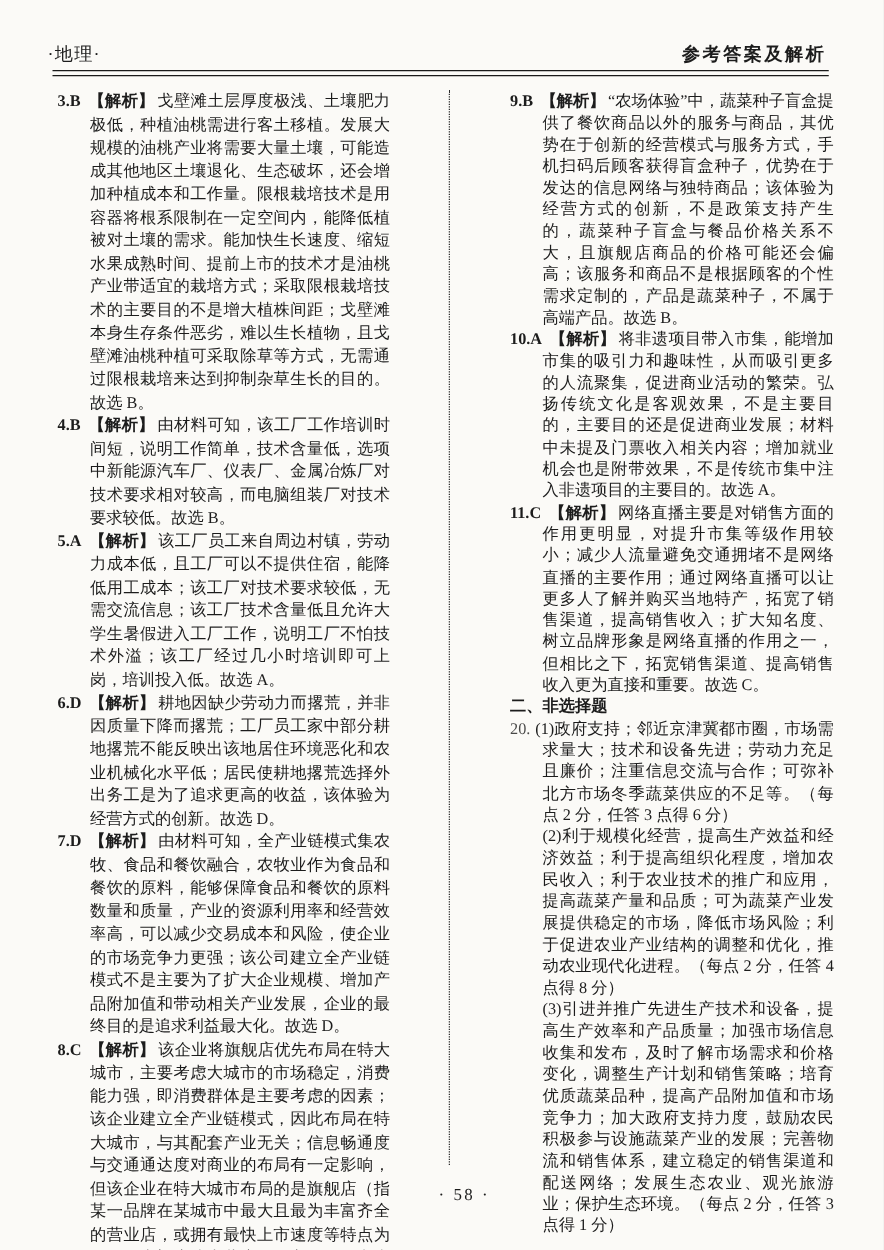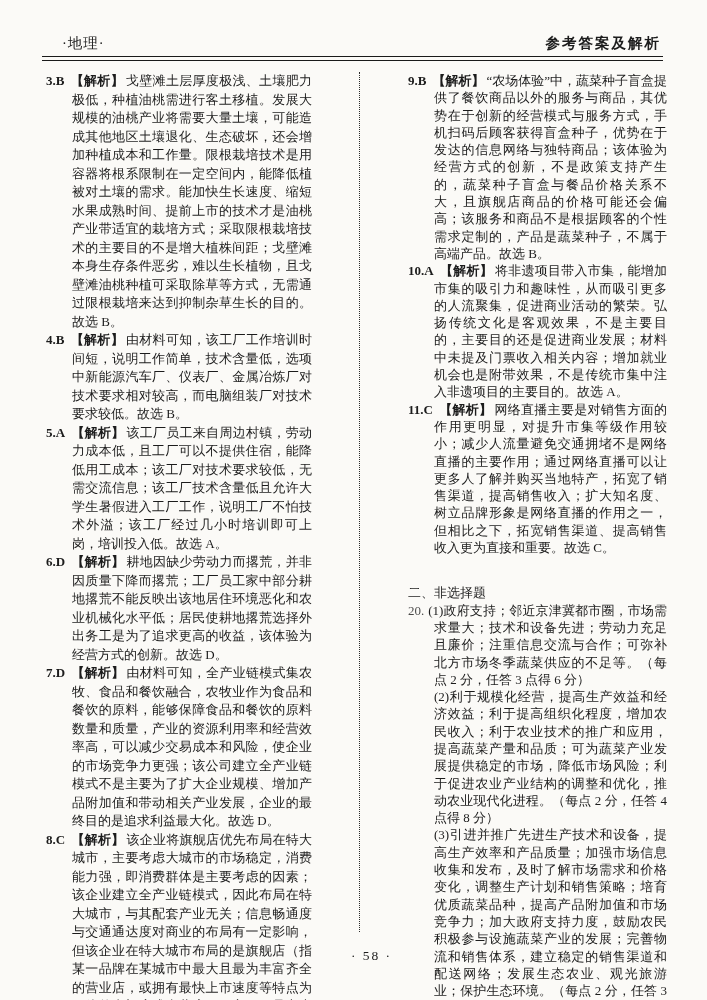--- a/index.html
+++ b/index.html
@@ -6,21 +6,21 @@
   .page{
     position:relative;
     width:707px;height:1000px;
     margin:0 auto;
     background:#fbfaf7;
     color:#1c1c1c;
     font-family:"Liberation Serif","DejaVu Serif",serif;
     overflow:hidden;
   }
   .header{
-    position:absolute;top:34px;left:62px;right:46px;
+    position:absolute;top:34px;left:38px;right:46px;
     display:flex;justify-content:space-between;
     font-size:14.5px;letter-spacing:1px;
   }
   .header .h-right{font-weight:bold;letter-spacing:2px;margin-left:43px;}
   .double-rule{
     position:absolute;top:56px;left:42px;right:44px;height:2.5px;
     border-top:1.6px solid #1a1a1a;border-bottom:1px solid #1a1a1a;
   }
   .columns{
     position:absolute;top:72px;left:46px;right:40px;bottom:58px;
@@ -35,21 +35,21 @@
   .col-left{width:304px;line-height:18.5px;}
   .col-right{width:296px;line-height:17.3px;}
   .divider{
     width:0;margin:0 11px 0 10px;
     border-left:1.6px dotted #2a2a2a;
     height:860px;
   }
   .ans{padding-left:26px;text-indent:-26px;}
   .ans .lbl{font-weight:bold;}
   .ans .tag{font-weight:bold;margin:0 2px 0 6px;}
-  .sec-heading{font-weight:normal;margin-top:28px;}
+  .sec-heading{font-weight:bold;}
   .q12 .part{padding-left:26px;}
   .q12 .part.first{text-indent:-26px;}
   .q12 .num{margin-right:4px;opacity:.8;}
   .q12 .tag{font-weight:bold;margin-right:2px;}
   .footer{
     position:absolute;bottom:36px;left:0;width:100%;
     text-align:center;font-size:13.5px;letter-spacing:2px;padding-left:18px;
   }
 </style>
 </head>

